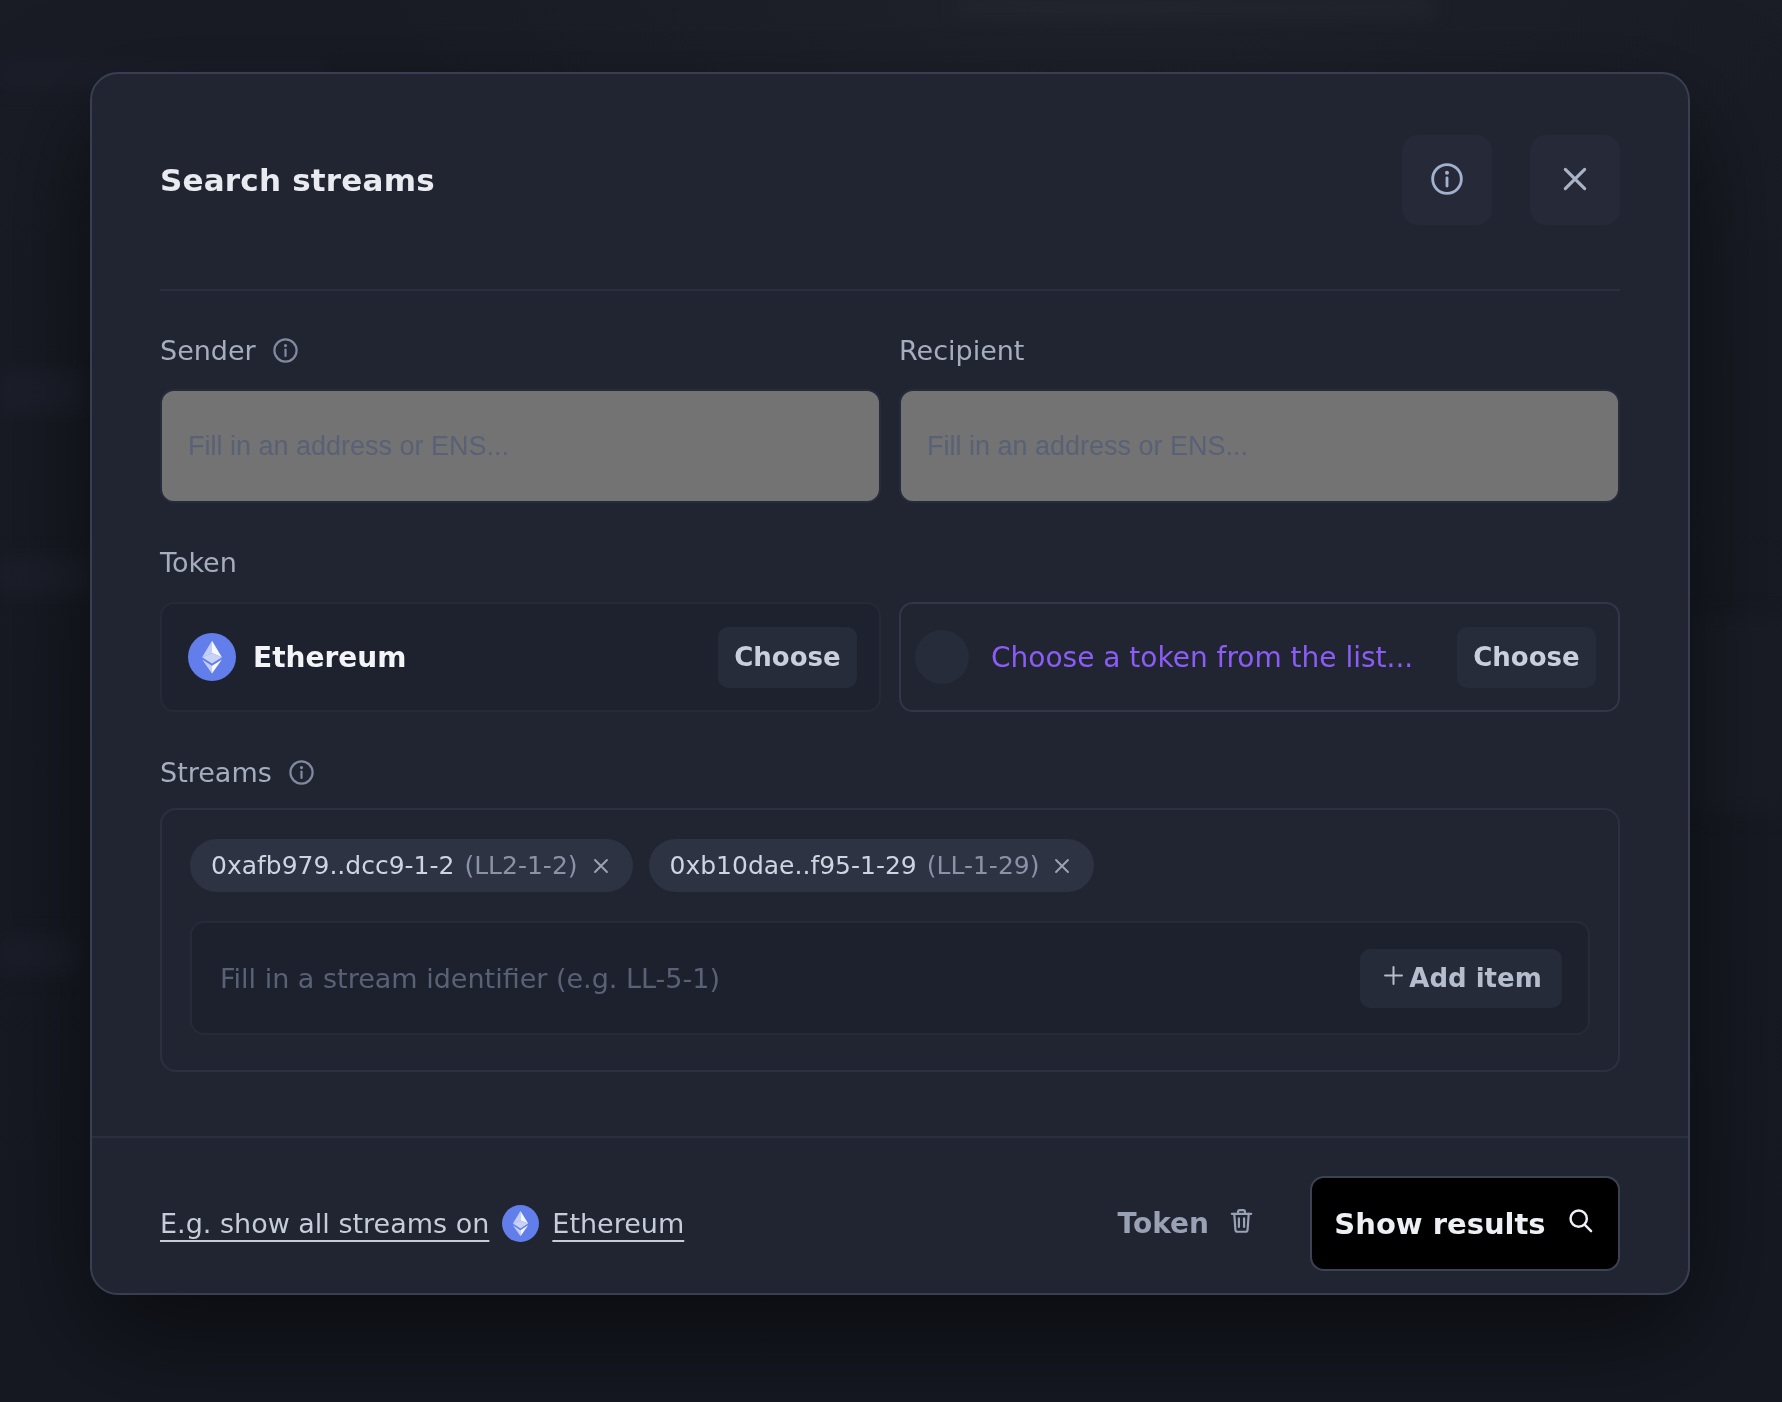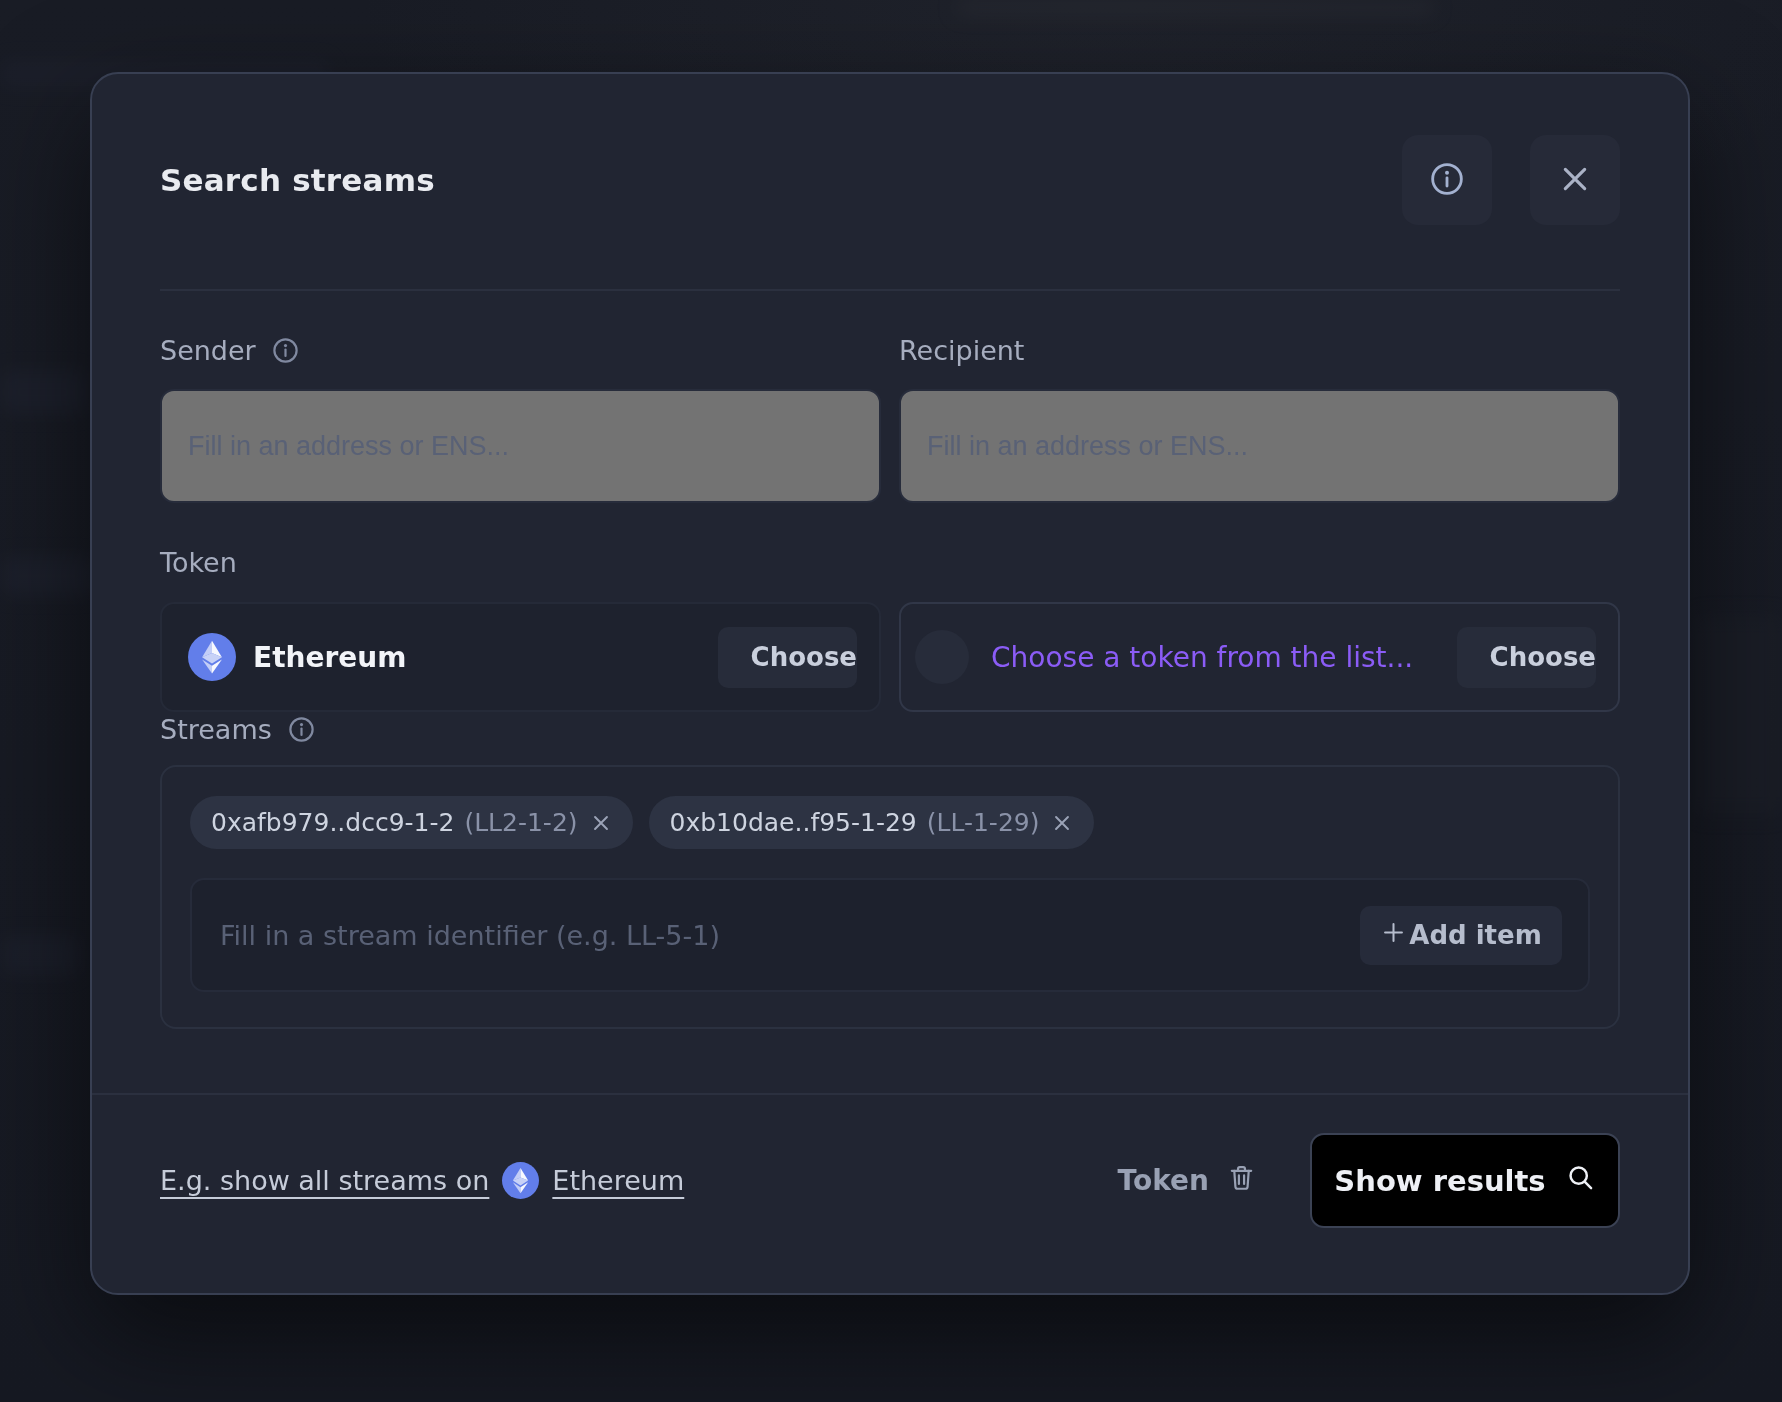--- a/index.html
+++ b/index.html
@@ -92,25 +92,25 @@
     display:flex; align-items:center; justify-content:center;
   }
   .eth-badge svg { width:48px; height:48px; }
   .chain-name { margin-left:17px; font-size:28px; font-weight:600; color:#f2f4f8; }
   .token-circle { width:54px; height:54px; border-radius:50%; background:#272c3a; flex:0 0 auto; }
   .token-placeholder { margin-left:22px; font-size:28px; color:#8b5cf6; }
   .spacer { flex:1; }
   .choose-btn {
     width:139px; height:61px; border:none; border-radius:10px; cursor:pointer;
     background:#272c3a; color:#c9cfdc;
-    font-family:"DejaVu Sans", sans-serif; font-size:26px; font-weight:600;text-align:right;
+    font-family:"DejaVu Sans", sans-serif; font-size:26px; font-weight:600;
   }
 
   
-  .streams-label { }
+  .streams-label { margin-top:43px; }
   .streams-box {
     margin-top:19px; height:264px;
     border:2px solid #2b3140; border-radius:16px;
     padding:29px 28px;
   }
   .chips-row { display:flex; gap:16px; }
   .chip {
     height:53px; border-radius:27px; background:#2d3343;
     display:inline-flex; align-items:center; gap:10px;
     padding:0 19px 0 21px; font-size:25px; white-space:nowrap;

